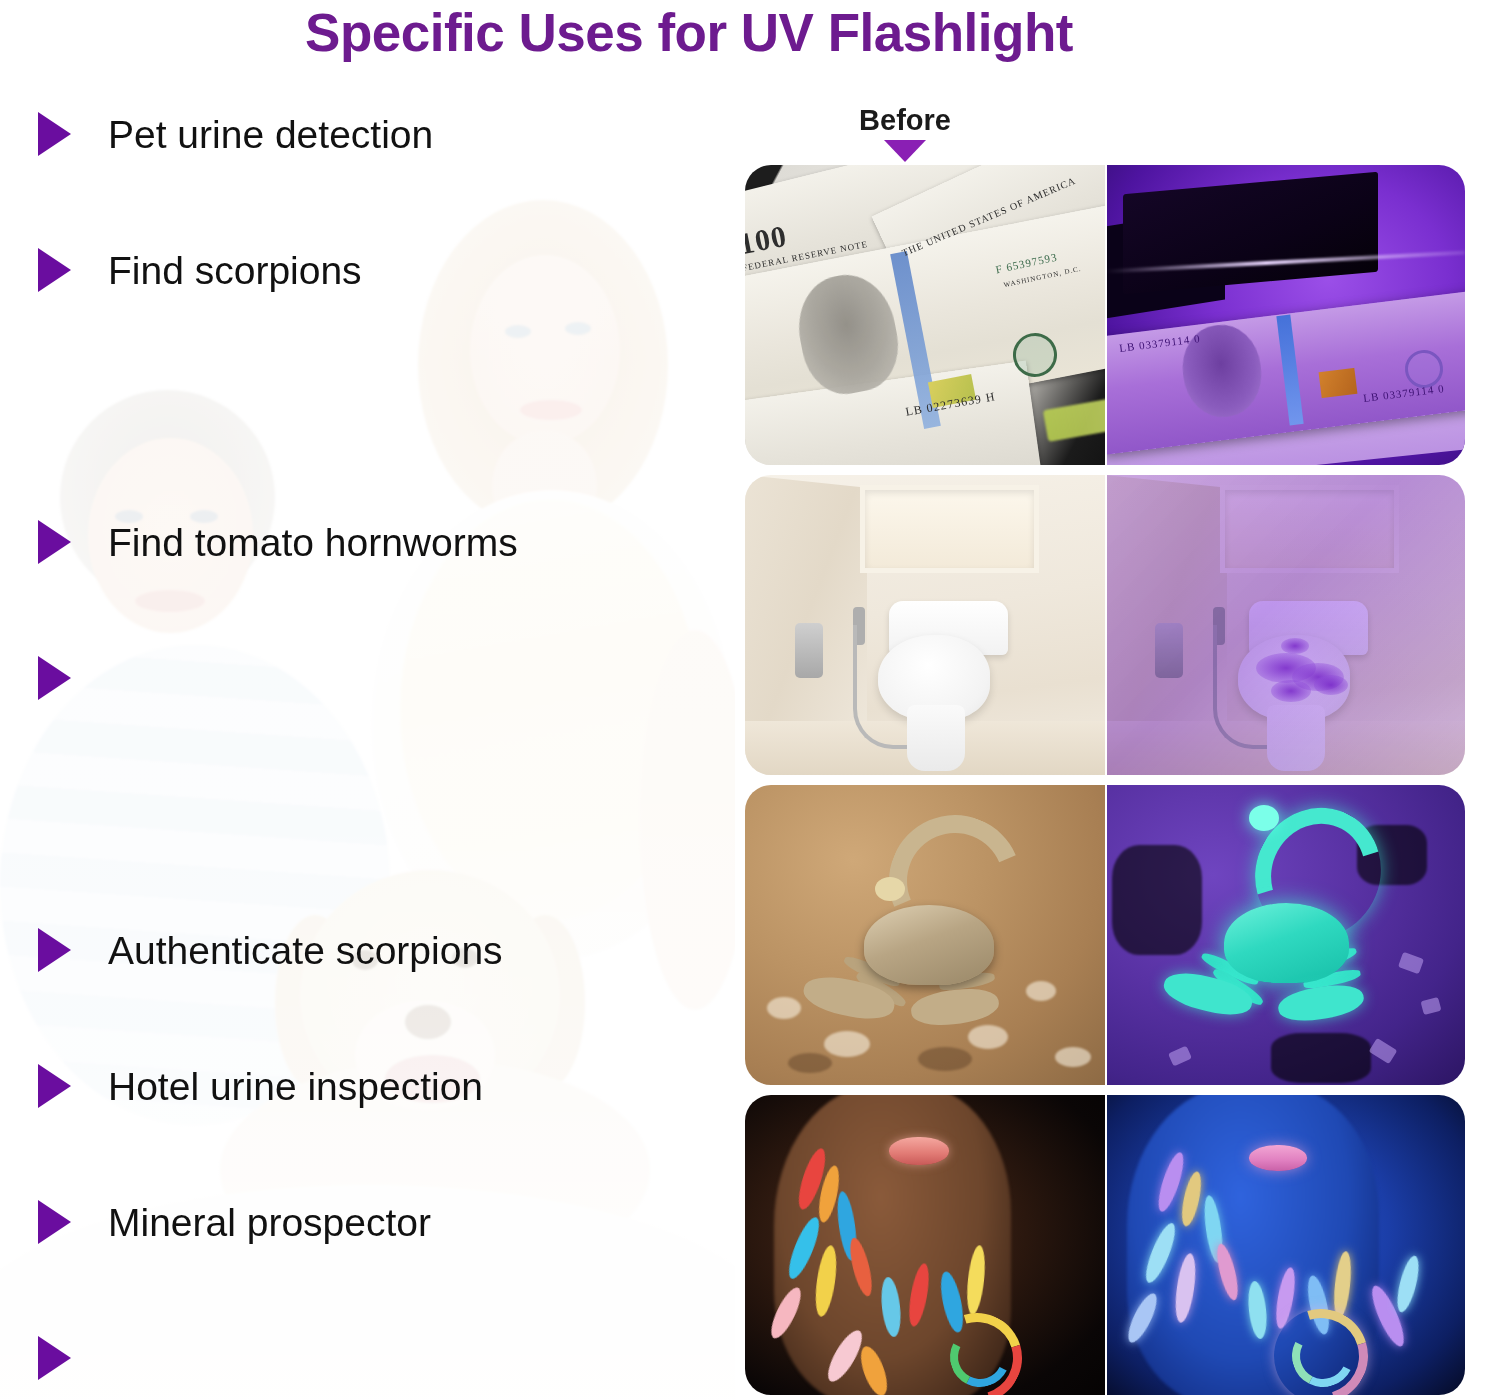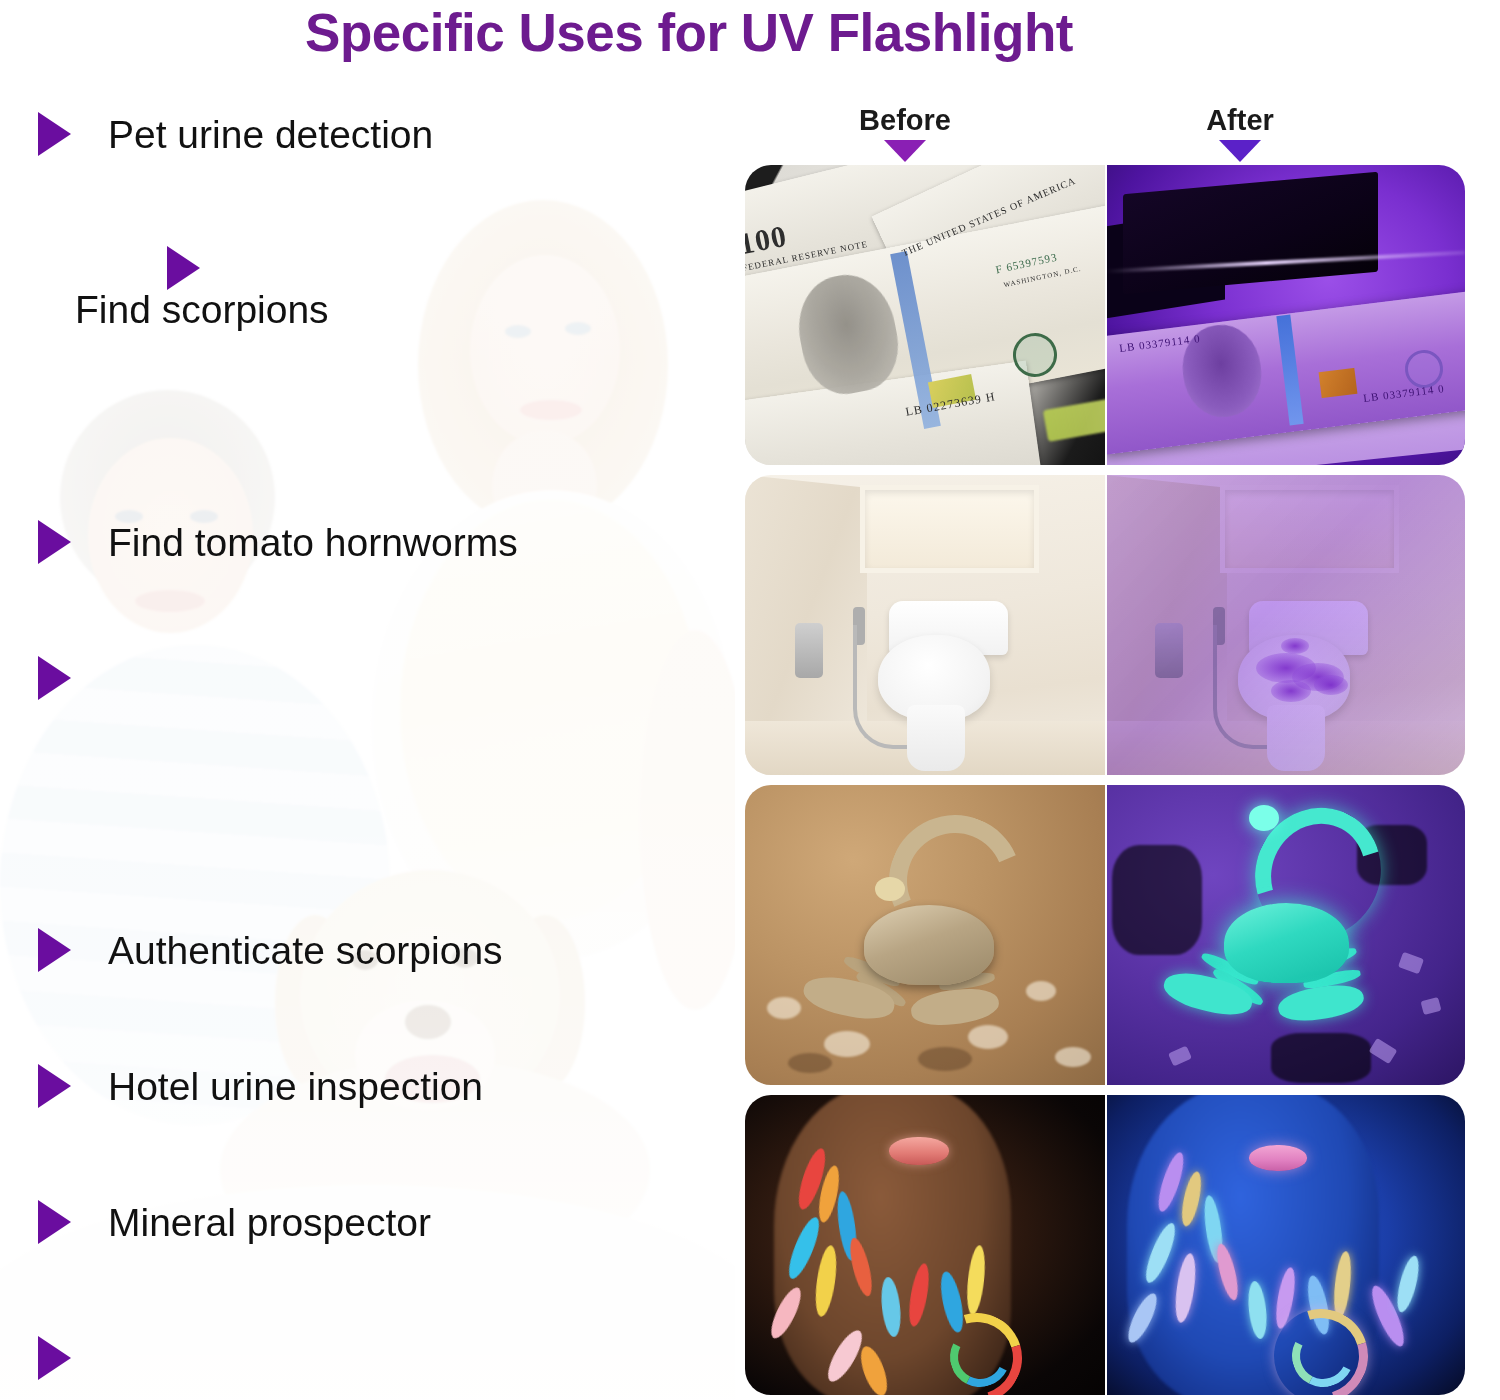--- a/index.html
+++ b/index.html
@@ -553,21 +553,21 @@
 
       <div class="photo-wash"></div>
       <div class="photo-wash2"></div>
     </div>
 
     <div id="use-list">
         <div class="use-item" style="top: 40px;">
           <div class="bullet-tri"></div>
           <div class="use-label">Pet urine detection</div>
         </div>
-        <div class="use-item" style="top: 176px; flex-direction: column;">
+        <div class="use-item" style="top: 176px;">
           <div class="bullet-tri"></div>
           <div class="use-label">Find scorpions</div>
         </div>
         <div class="use-item" style="top: 448px;">
           <div class="bullet-tri"></div>
           <div class="use-label">Find tomato hornworms</div>
         </div>
         <div class="use-item" style="top: 584px;">
           <div class="bullet-tri"></div>
         </div>
@@ -589,24 +589,20 @@
       </div>
   </div>
 
   <div id="right-col">
 
     <div class="col-head" id="head-before">
       <div class="ch-text">Before</div>
       <div class="ch-arrow"></div>
     </div>
 
-    <div class="col-head" id="head-after">
-      <div class="ch-text">After</div>
-      <div class="ch-arrow"></div>
-    </div>
 
     <div class="pair" id="pair-1">
       <div class="half money-before">
         <div class="bill m-b1"></div>
         <div class="bill m-b2"></div>
         <div class="bill m-b3"></div>
         <div class="bill m-b4"></div>
         <div class="portrait"></div>
         <div class="blue-stripe"></div>
         <div class="gold-patch"></div>

